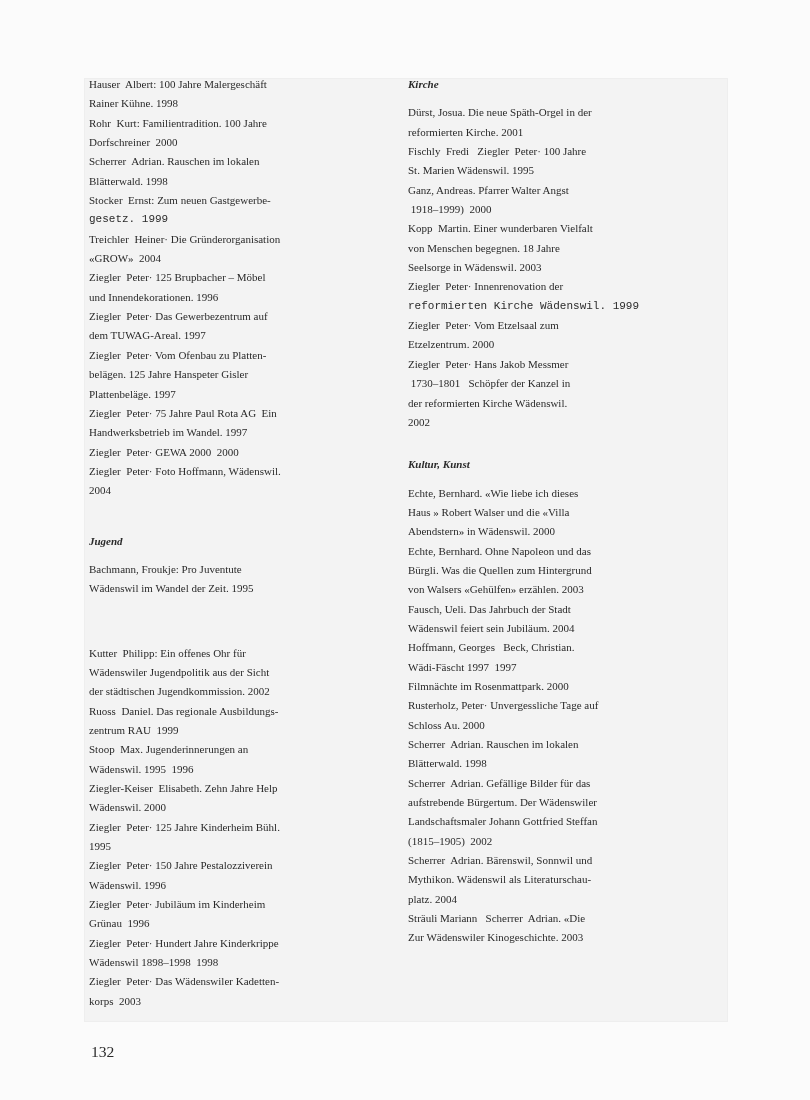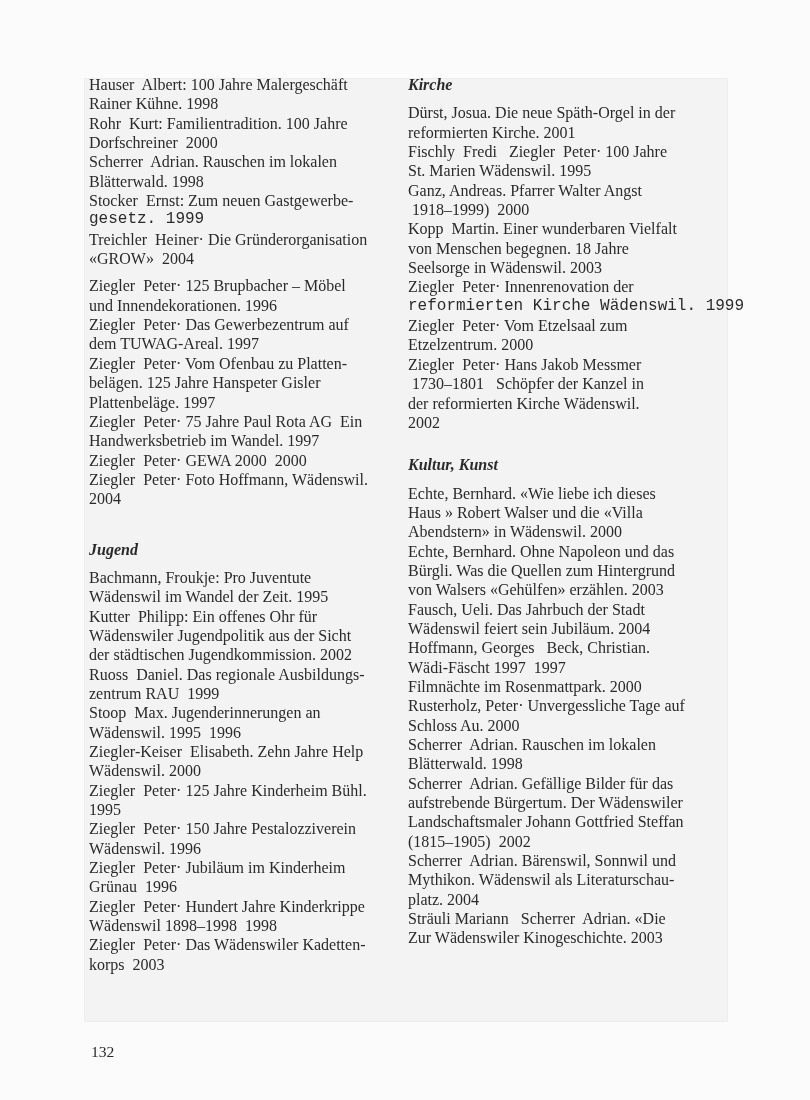--- a/index.html
+++ b/index.html
@@ -14,21 +14,21 @@
   .showthrough {
     position: absolute;
     left: 84px; top: 78px; width: 642px; height: 942px;
     background: #f3f3f3;
     border: 1px solid #eeeeee;
   }
   .column {
     position: absolute;
     top: 75px;
     width: 310px;
-    font-size: 16px;
+    font-size: 11px;
     line-height: 19.35px;
   }
   .col-left { left: 89px; }
   .col-right { left: 408px; width: 320px; }
   .entry { margin: 0; }
   .heading {
     font-weight: bold;
     font-style: italic;
     margin: 0 0 9px 0;
   }
@@ -51,38 +51,38 @@
       <div class="entry" style="white-space: pre;">Hauser  Albert: 100 Jahre Malergeschäft</div>
       <div class="entry" style="white-space: pre;">Rainer Kühne. 1998</div>
       <div class="entry" style="white-space: pre;">Rohr  Kurt: Familientradition. 100 Jahre</div>
       <div class="entry" style="white-space: pre;">Dorfschreiner  2000</div>
       <div class="entry" style="white-space: pre;">Scherrer  Adrian. Rauschen im lokalen</div>
       <div class="entry" style="white-space: pre;">Blätterwald. 1998</div>
       <div class="entry" style="white-space: pre;">Stocker  Ernst: Zum neuen Gastgewerbe-</div>
       <div class="entry" style="white-space: pre; font-family: Liberation Mono, monospace;">gesetz. 1999</div>
       <div class="entry" style="white-space: pre;">Treichler  Heiner· Die Gründerorganisation</div>
       <div class="entry" style="white-space: pre;">«GROW»  2004</div>
-      <div class="entry" style="white-space: pre; margin-top: 8px;">Ziegler  Peter· 125 Brupbacher – Möbel</div>
+      <div class="entry" style="white-space: pre;">Ziegler  Peter· 125 Brupbacher – Möbel</div>
       <div class="entry" style="white-space: pre;">und Innendekorationen. 1996</div>
       <div class="entry" style="white-space: pre;">Ziegler  Peter· Das Gewerbezentrum auf</div>
       <div class="entry" style="white-space: pre;">dem TUWAG-Areal. 1997</div>
       <div class="entry" style="white-space: pre;">Ziegler  Peter· Vom Ofenbau zu Platten-</div>
       <div class="entry" style="white-space: pre;">belägen. 125 Jahre Hanspeter Gisler</div>
       <div class="entry" style="white-space: pre;">Plattenbeläge. 1997</div>
       <div class="entry" style="white-space: pre;">Ziegler  Peter· 75 Jahre Paul Rota AG  Ein</div>
       <div class="entry" style="white-space: pre;">Handwerksbetrieb im Wandel. 1997</div>
       <div class="entry" style="white-space: pre;">Ziegler  Peter· GEWA 2000  2000</div>
       <div class="entry" style="white-space: pre;">Ziegler  Peter· Foto Hoffmann, Wädenswil.</div>
       <div class="entry" style="white-space: pre;">2004</div>
     </div>
   <div class="section section-jugend">
       <div class="heading">Jugend</div>
       <div class="entry" style="white-space: pre;">Bachmann, Froukje: Pro Juventute</div>
       <div class="entry" style="white-space: pre;">Wädenswil im Wandel der Zeit. 1995</div>
-      <div class="entry" style="white-space: pre;">Kutter  Philipp: Ein offenes Ohr für</div>
+      <div class="entry" style="white-space: pre; margin-top: 45px;">Kutter  Philipp: Ein offenes Ohr für</div>
       <div class="entry" style="white-space: pre;">Wädenswiler Jugendpolitik aus der Sicht</div>
       <div class="entry" style="white-space: pre;">der städtischen Jugendkommission. 2002</div>
       <div class="entry" style="white-space: pre;">Ruoss  Daniel. Das regionale Ausbildungs-</div>
       <div class="entry" style="white-space: pre;">zentrum RAU  1999</div>
       <div class="entry" style="white-space: pre;">Stoop  Max. Jugenderinnerungen an</div>
       <div class="entry" style="white-space: pre;">Wädenswil. 1995  1996</div>
       <div class="entry" style="white-space: pre;">Ziegler-Keiser  Elisabeth. Zehn Jahre Help</div>
       <div class="entry" style="white-space: pre;">Wädenswil. 2000</div>
       <div class="entry" style="white-space: pre;">Ziegler  Peter· 125 Jahre Kinderheim Bühl.</div>
       <div class="entry" style="white-space: pre;">1995</div>

